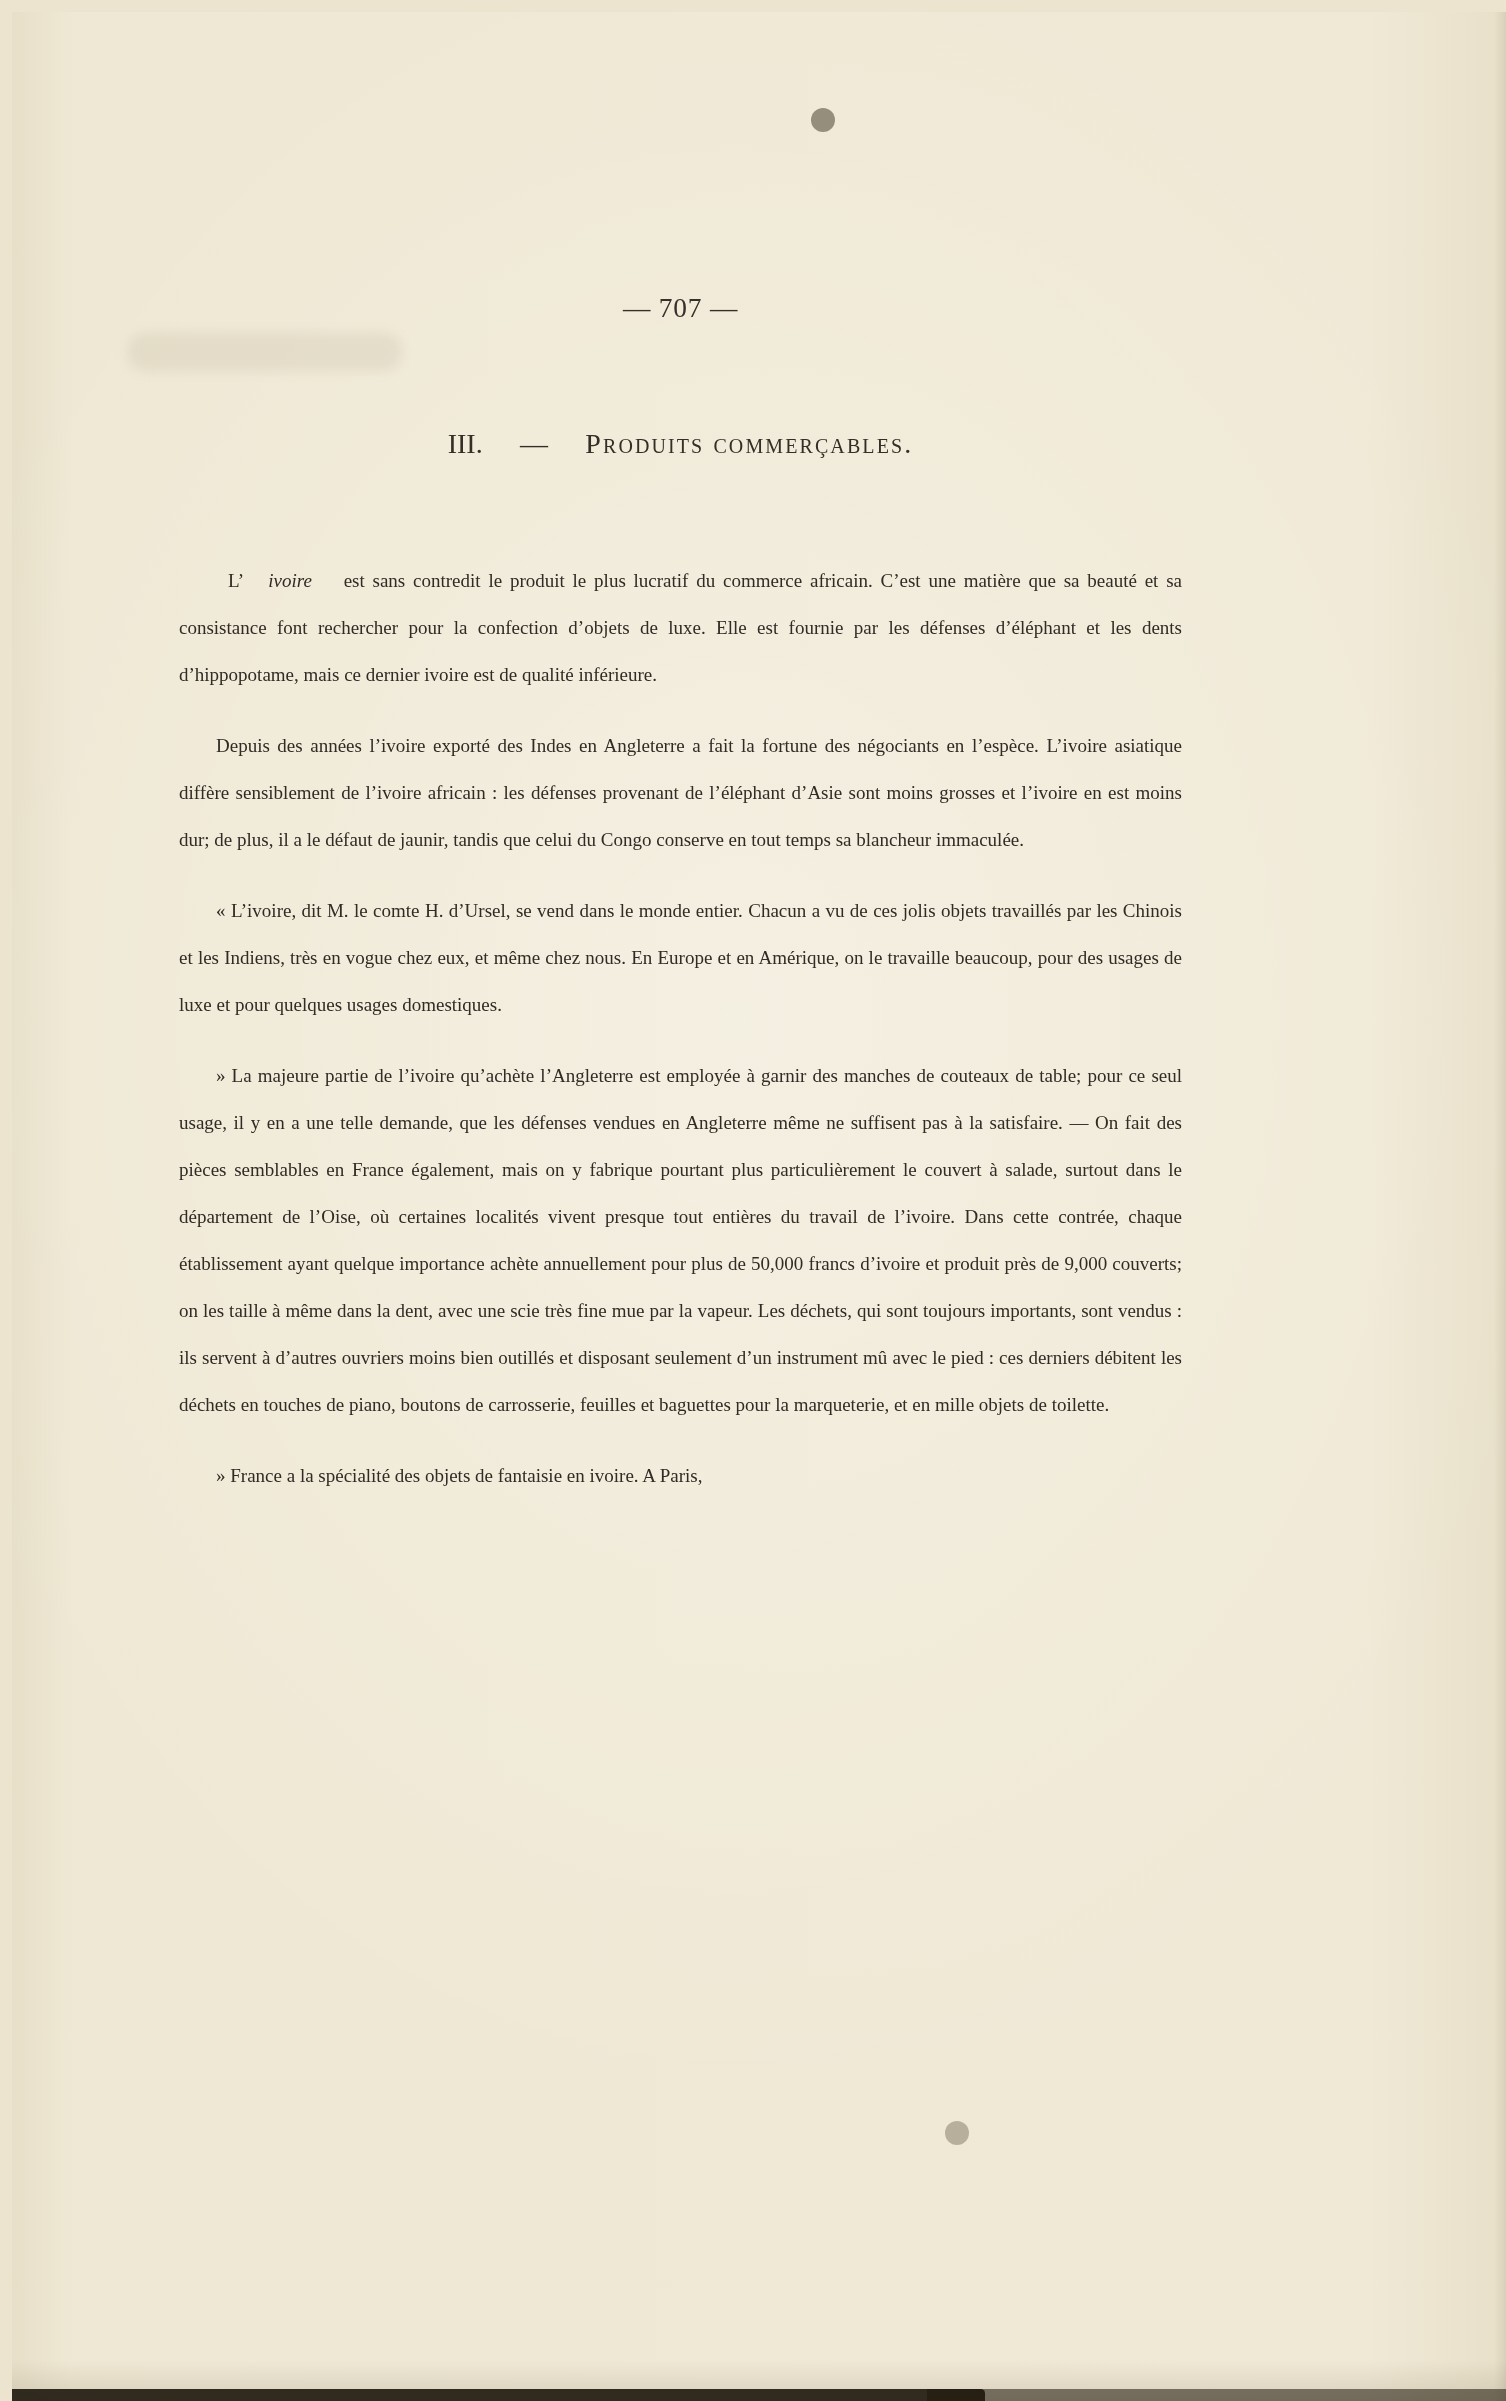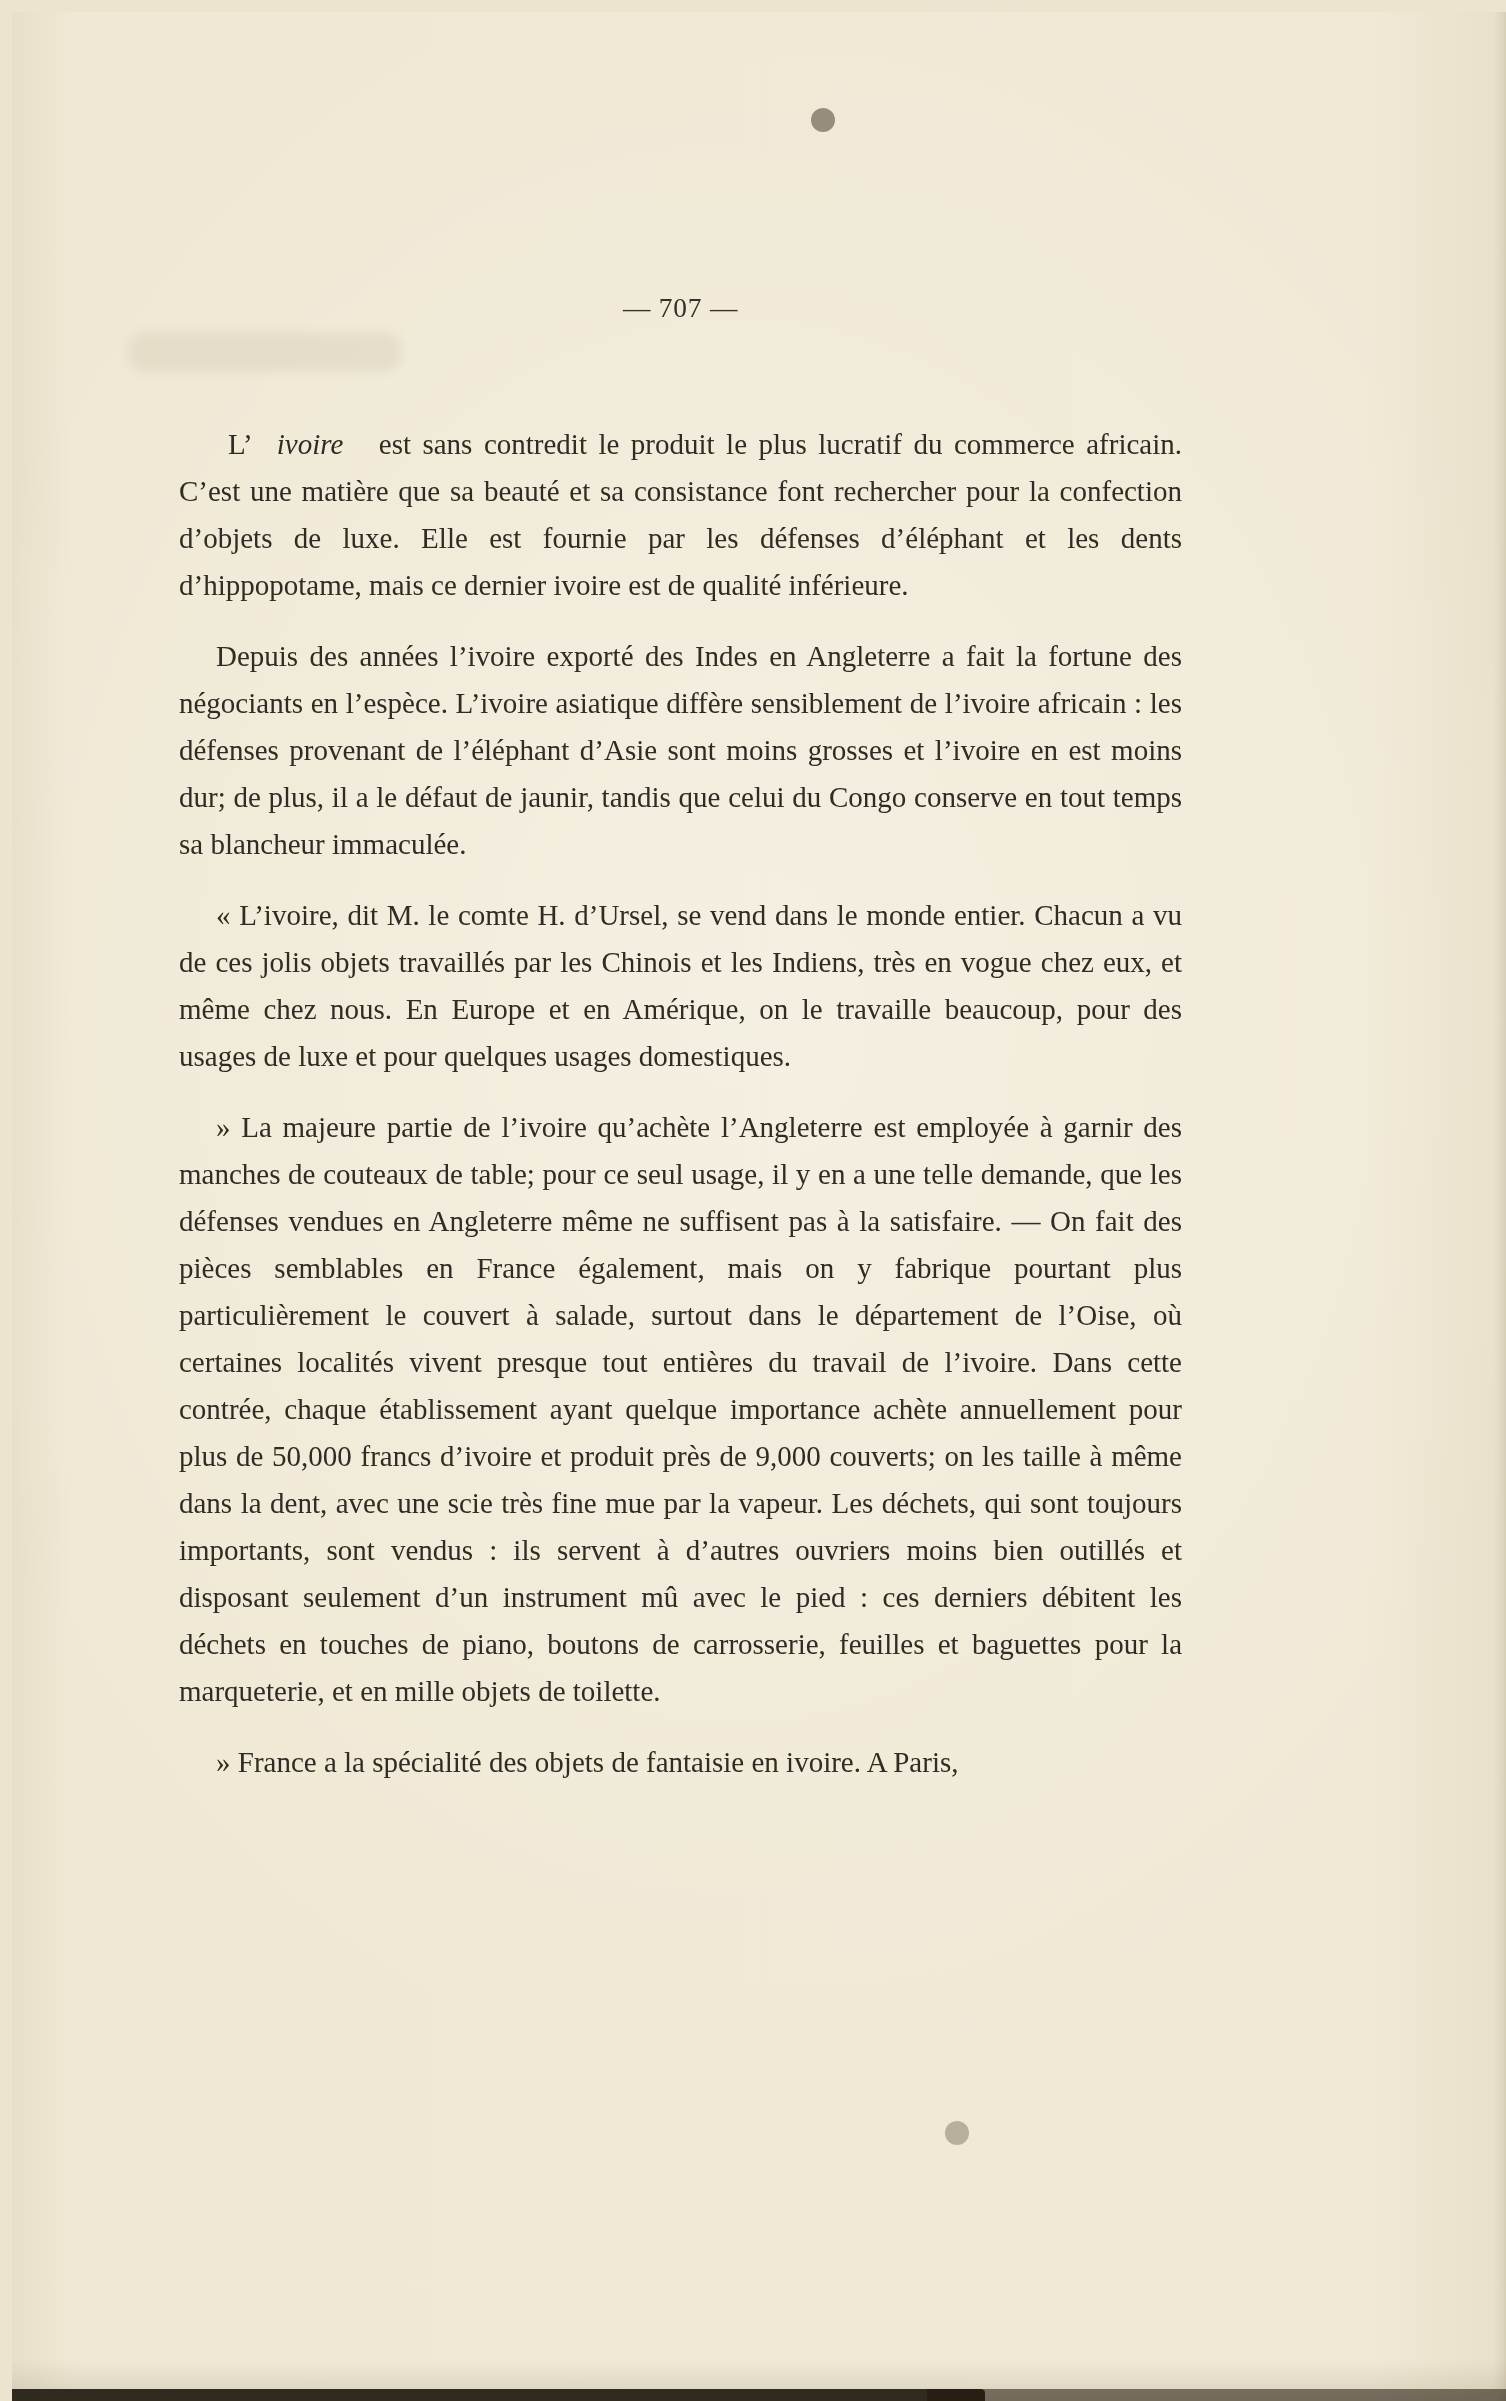--- a/index.html
+++ b/index.html
@@ -51,21 +51,21 @@
     margin: 0 13.3px;
   }
 
   .section-title {
     font-variant: small-caps;
     letter-spacing: 2.1px;
   }
 
   .body-text {
     margin-top: 60px;
-    font-size: 29px;
+    font-size: 19px;
     line-height: 47px;
     text-align: justify;
     color: #302b24;
     font-family: Liberation Serif, serif;
   }
 
   .para {
     text-indent: 37px;
     margin: 0;
   }
@@ -127,20 +127,23 @@
 </style>
 </head>
 <body>
 
 <div class="page">
 
   <div class="content">
 
     <div class="page-number">— 707 —</div>
 
+    <div class="section-heading">
+      <span class="numeral">III.</span><span class="sep">—</span><span class="section-title">Produits commerçables.</span>
+    </div>
 
     <div class="body-text">
 
       <p class="para"><span>L’</span><em>ivoire</em><span> est sans contredit le produit le plus lucratif du commerce africain. C’est une matière que sa beauté et sa consistance font rechercher pour la confection d’objets de luxe. Elle est fournie par les défenses d’éléphant et les dents d’hippopotame, mais ce dernier ivoire est de qualité inférieure.</span></p>
 
       <p class="para">Depuis des années l’ivoire exporté des Indes en Angleterre a fait la fortune des négociants en l’espèce. L’ivoire asiatique diffère sensiblement de l’ivoire africain : les défenses provenant de l’éléphant d’Asie sont moins grosses et l’ivoire en est moins dur; de plus, il a le défaut de jaunir, tandis que celui du Congo conserve en tout temps sa blancheur immaculée.</p>
 
       <p class="para">« L’ivoire, dit M. le comte H. d’Ursel, se vend dans le monde entier. Chacun a vu de ces jolis objets travaillés par les Chinois et les Indiens, très en vogue chez eux, et même chez nous. En Europe et en Amérique, on le travaille beaucoup, pour des usages de luxe et pour quelques usages domestiques.</p>
 
       <p class="para">» La majeure partie de l’ivoire qu’achète l’Angleterre est employée à garnir des manches de couteaux de table; pour ce seul usage, il y en a une telle demande, que les défenses vendues en Angleterre même ne suffisent pas à la satisfaire. — On fait des pièces semblables en France également, mais on y fabrique pourtant plus particulièrement le couvert à salade, surtout dans le département de l’Oise, où certaines localités vivent presque tout entières du travail de l’ivoire. Dans cette contrée, chaque établissement ayant quelque importance achète annuellement pour plus de 50,000 francs d’ivoire et produit près de 9,000 couverts; on les taille à même dans la dent, avec une scie très fine mue par la vapeur. Les déchets, qui sont toujours importants, sont vendus : ils servent à d’autres ouvriers moins bien outillés et disposant seulement d’un instrument mû avec le pied : ces derniers débitent les déchets en touches de piano, boutons de carrosserie, feuilles et baguettes pour la marqueterie, et en mille objets de toilette.</p>

